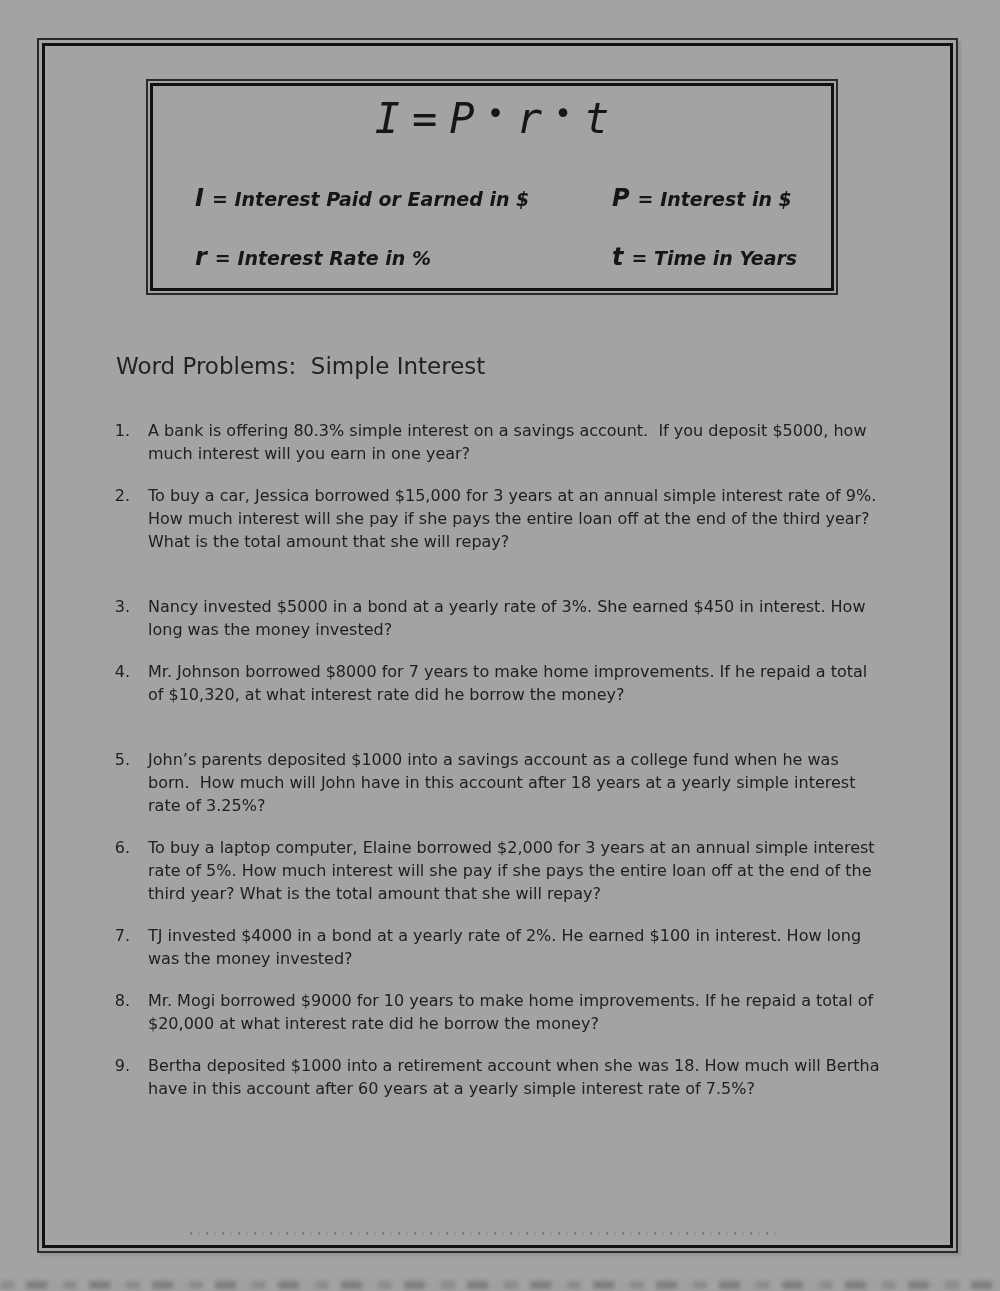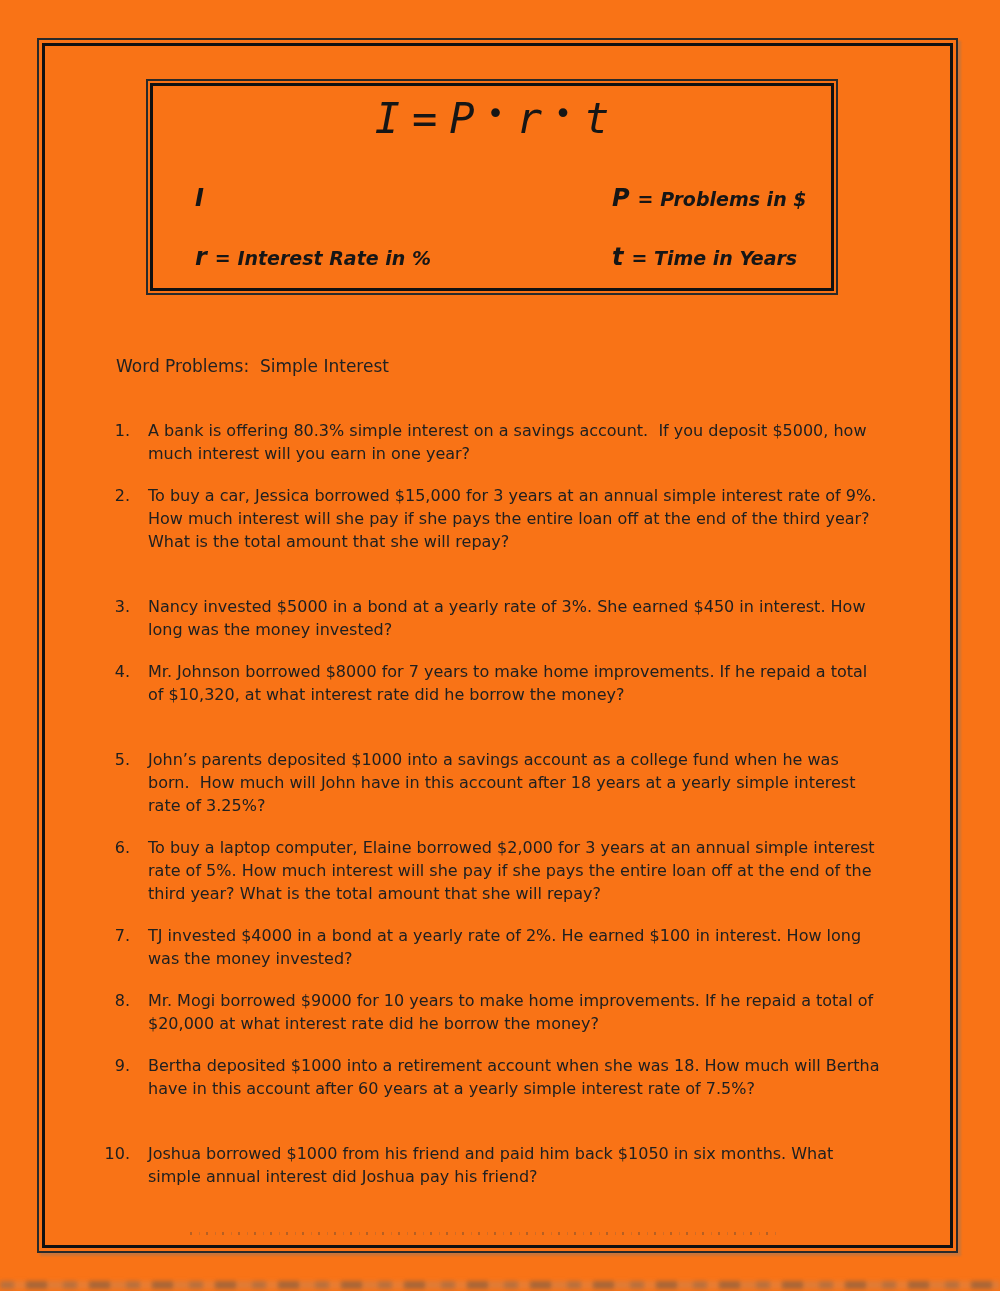--- a/index.html
+++ b/index.html
@@ -5,21 +5,21 @@
   html, body {
     margin: 0;
     padding: 0;
     background: #ffffff;
     font-family: "DejaVu Sans", "Liberation Sans", sans-serif;
   }
   .page {
     position: relative;
     width: 1000px;
     height: 1291px;
-    background: #f97316;
+    background: #a3a3a3;
     overflow: hidden;
     color: #1c1c1c;
   }
   
   .page-border-outer {
     position: absolute;
     left: 37px;
     top: 38px;
     width: 917px;
     height: 1211px;
@@ -81,21 +81,21 @@
   }
   .def-symbol {
     font-size: 24px;
     margin-right: 8px;
   }
   
   .worksheet-title {
     position: absolute;
     left: 116px;
     top: 352px;
-    font-size: 17px;
+    font-size: 23px;
     line-height: 28px;
     color: #222222;
     white-space: pre;
   }
   
   .problems {
     position: absolute;
     left: 100px;
     top: 419px;
     width: 790px;
@@ -158,24 +158,25 @@
   <div class="formula-box-outer">
     <div class="formula-box-inner">
 
       <div class="formula-line">
         <span>I</span><span>=</span><span>P</span><span class="mult-dot">•</span><span>r</span><span class="mult-dot">•</span><span>t</span>
       </div>
 
       <div class="definitions">
         <div class="definition">
           <span class="def-symbol">I</span>
+          <span class="def-text">= Interest Paid or Earned in $</span>
         </div>
         <div class="definition">
           <span class="def-symbol">P</span>
-          <span class="def-text">= Problems in $</span>
+          <span class="def-text">= Interest in $</span>
         </div>
         <div class="definition">
           <span class="def-symbol">r</span>
           <span class="def-text">= Interest Rate in %</span>
         </div>
         <div class="definition">
           <span class="def-symbol">t</span>
           <span class="def-text">= Time in Years</span>
         </div>
       </div>
@@ -215,22 +216,18 @@
       <span class="problem-text">TJ invested $4000 in a bond at a yearly rate of 2%. He earned $100 in interest. How long was the money invested?</span>
     </li>
     <li class="problem">
       <span class="problem-number">8.</span>
       <span class="problem-text">Mr. Mogi borrowed $9000 for 10 years to make home improvements. If he repaid a total of $20,000 at what interest rate did he borrow the money?</span>
     </li>
     <li class="problem gap-lg">
       <span class="problem-number">9.</span>
       <span class="problem-text">Bertha deposited $1000 into a retirement account when she was 18. How much will Bertha have in this account after 60 years at a yearly simple interest rate of 7.5%?</span>
     </li>
-    <li class="problem">
-      <span class="problem-number">10.</span>
-      <span class="problem-text">Joshua borrowed $1000 from his friend and paid him back $1050 in six months. What simple annual interest did Joshua pay his friend?</span>
-    </li>
   </ol>
 
   <div class="scan-specks"></div>
   <div class="scan-noise"></div>
 
 </div>
 
 </body></html>

